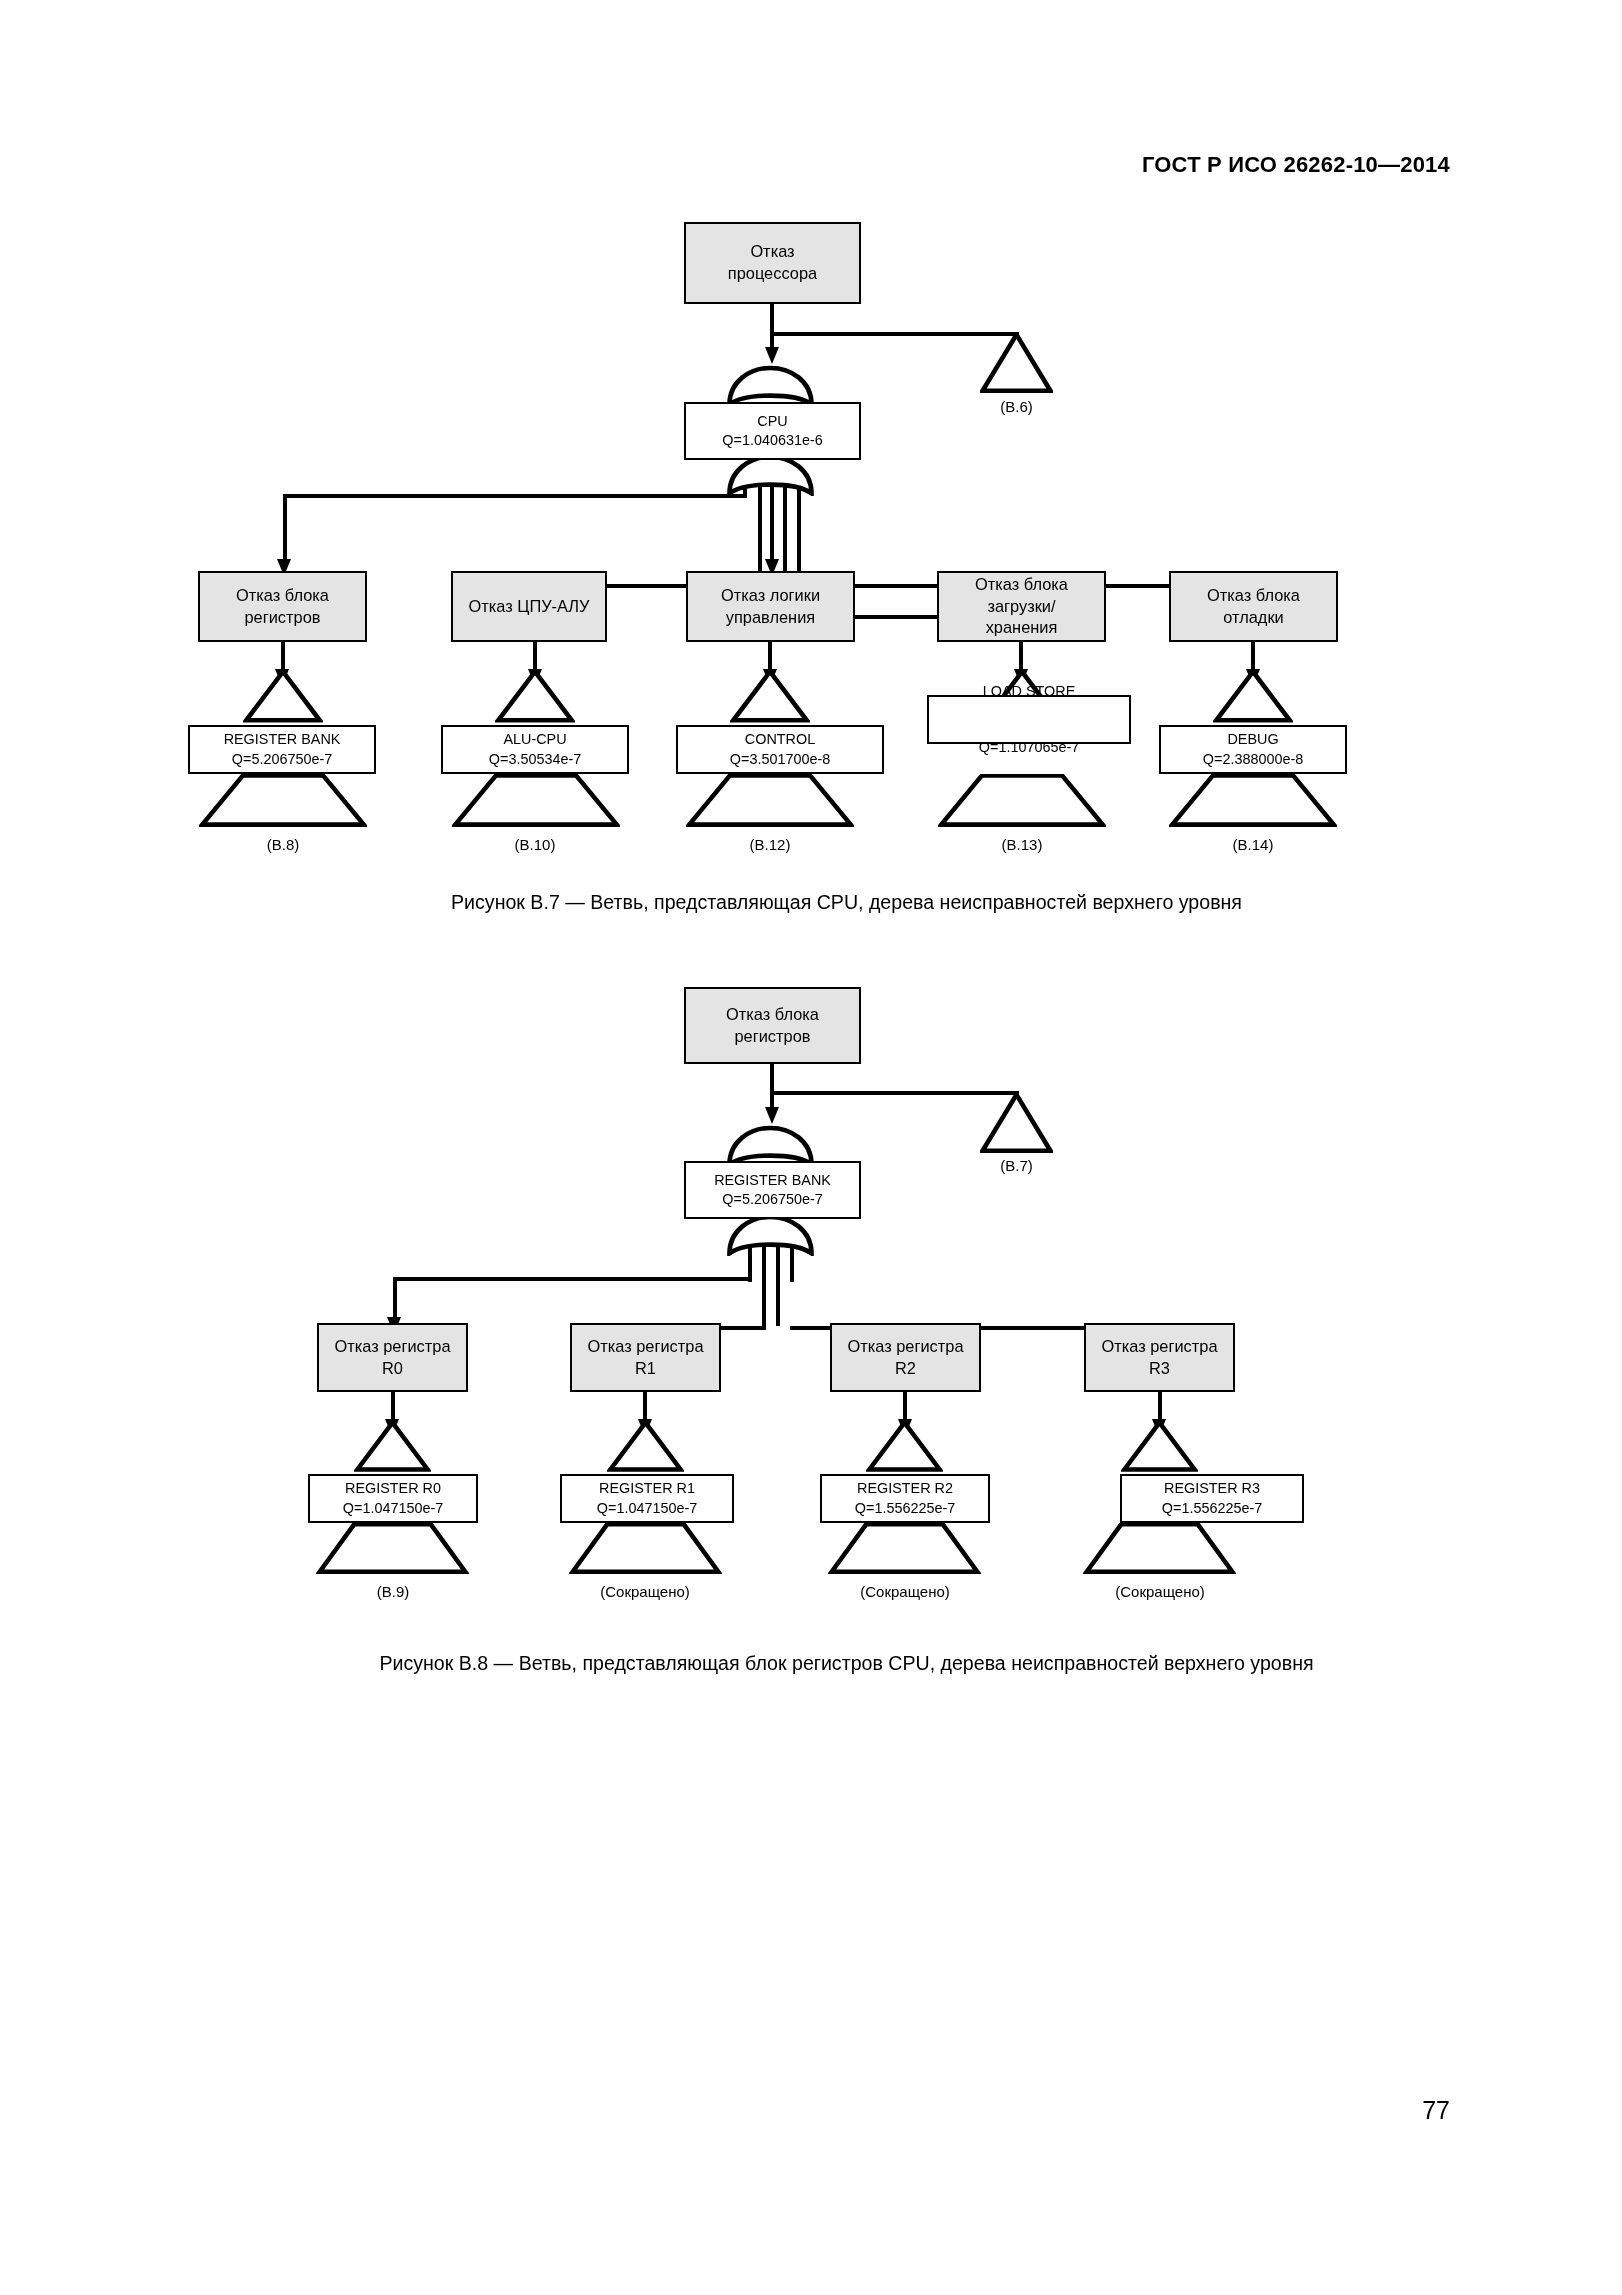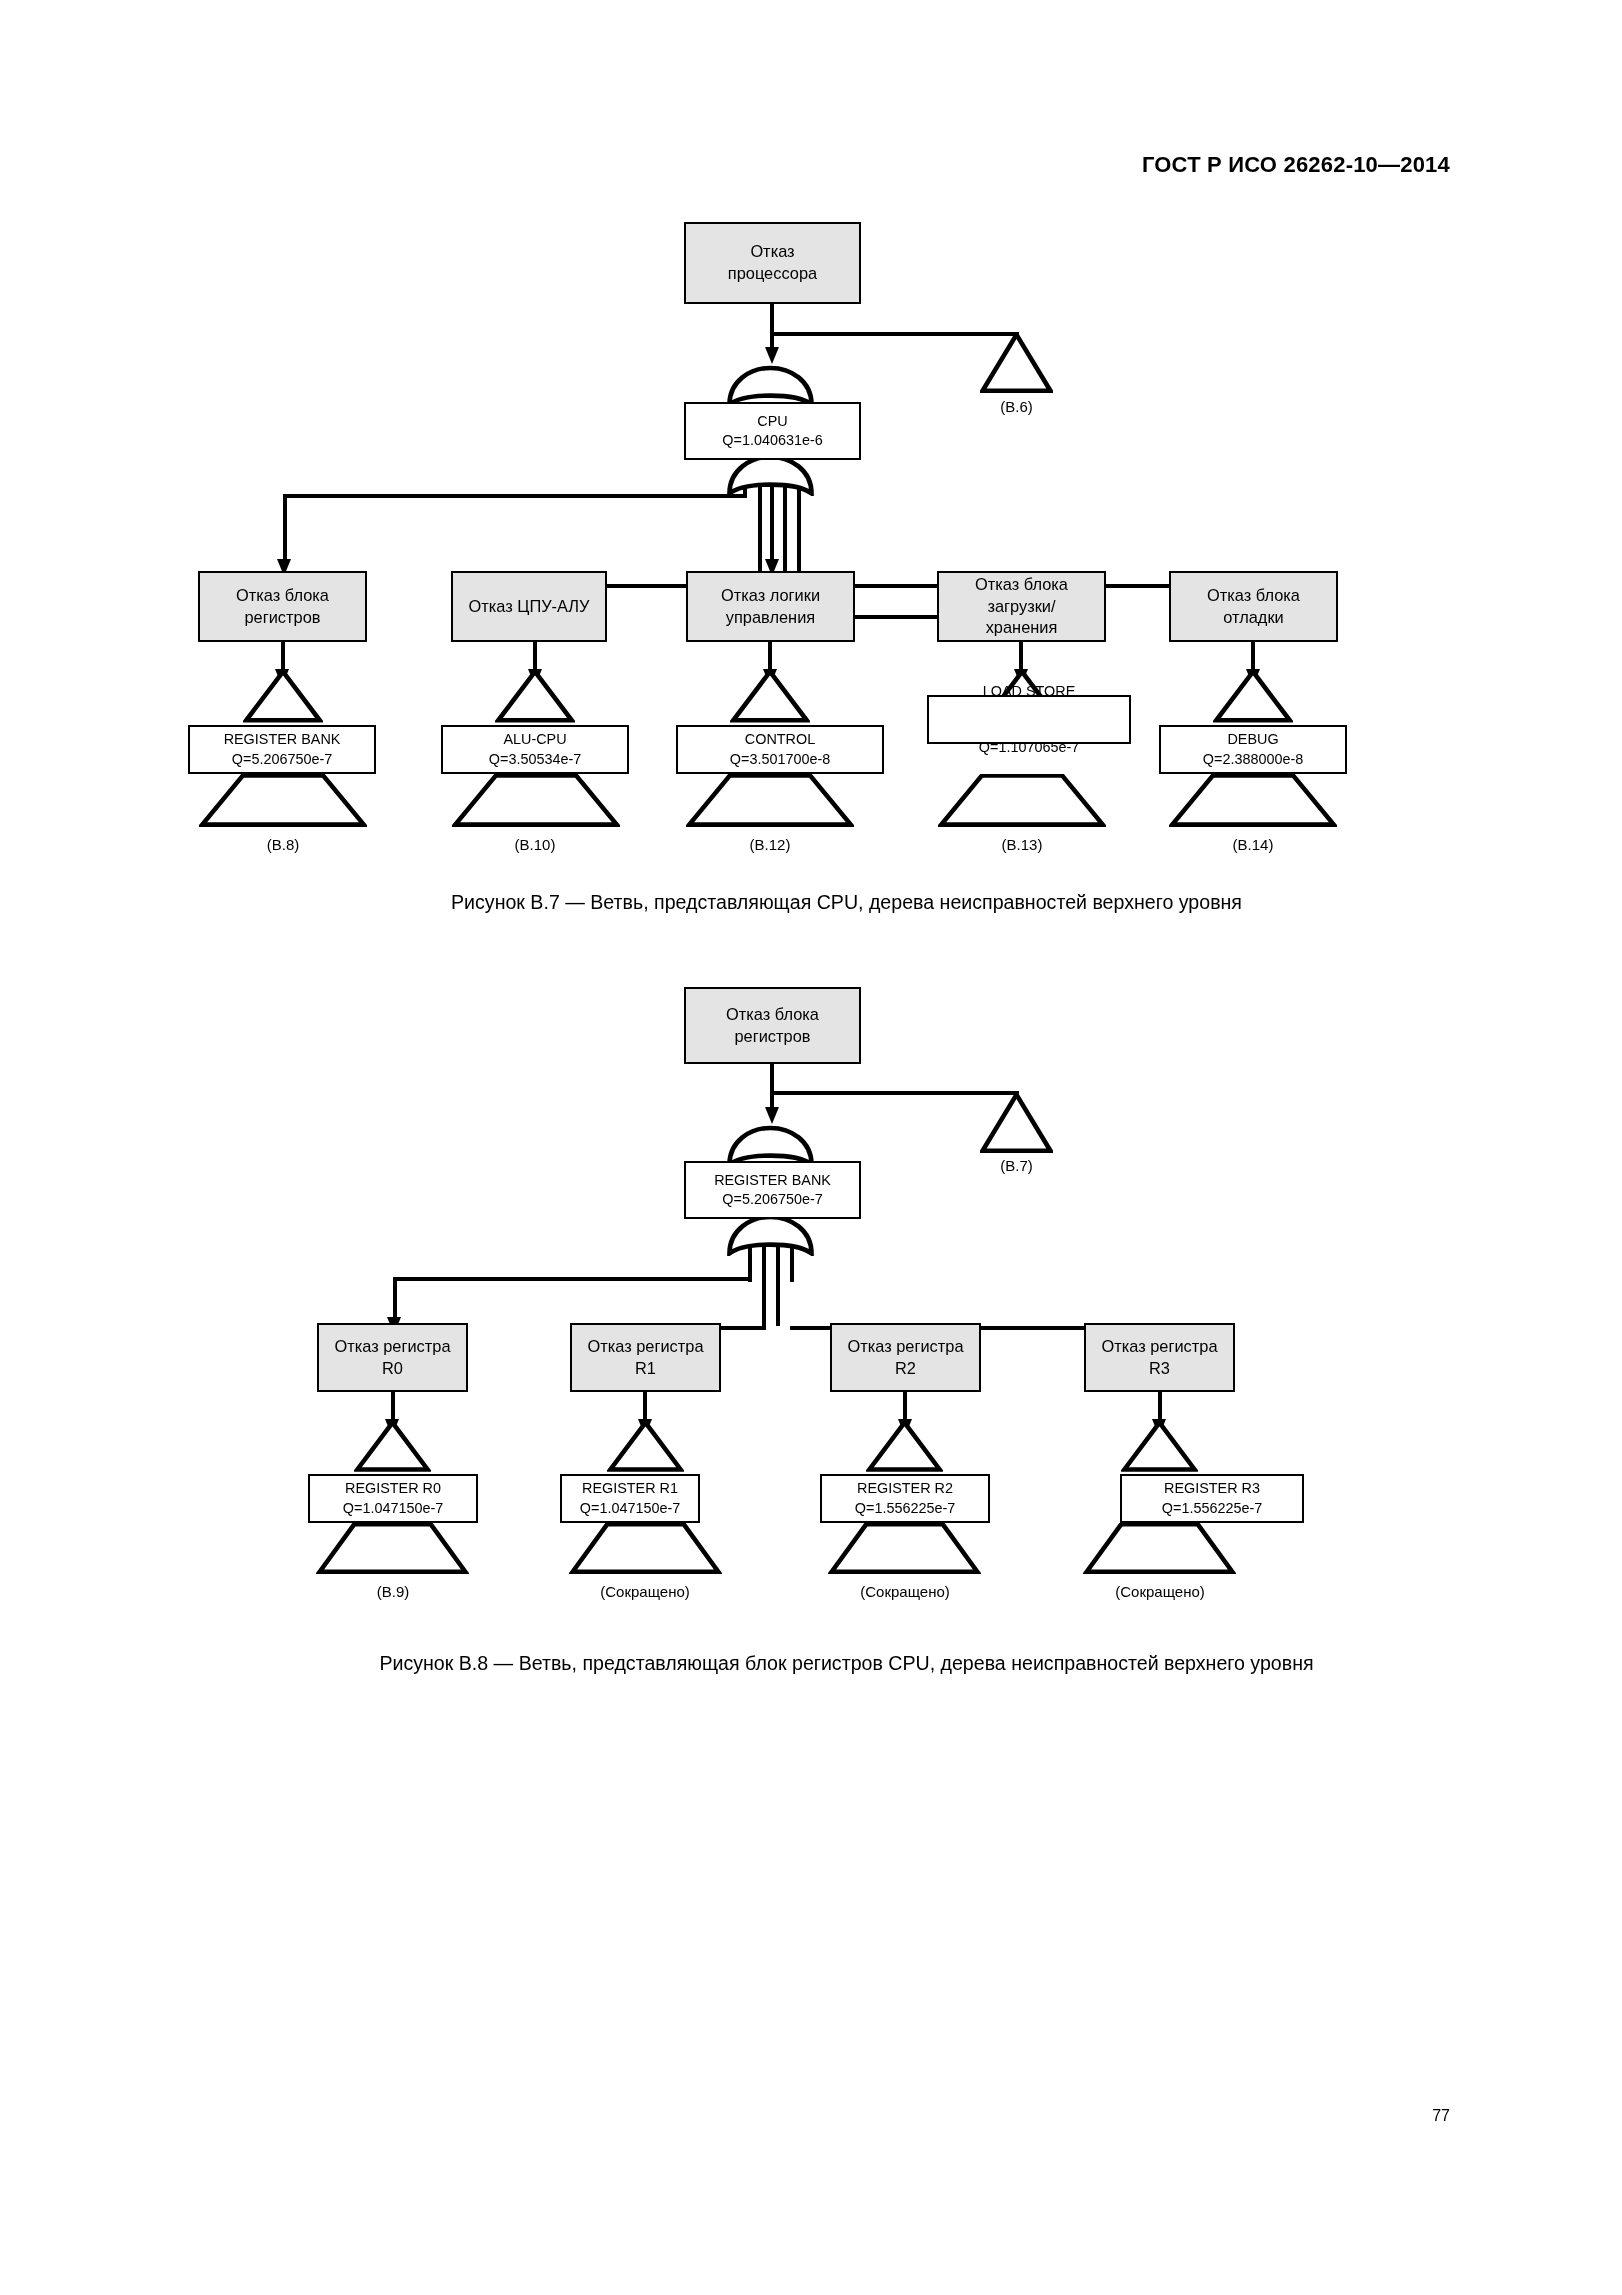--- a/index.html
+++ b/index.html
@@ -16,21 +16,21 @@
     position:absolute;
     top:152px; right:173px;
     font-size:22px; font-weight:bold;
     letter-spacing:0.2px;
     white-space:nowrap;
   }
 
   .pageno {
     position:absolute;
     right:173px; bottom:170px;
-    font-size:16px;
+    font-size:25px;
   }
 
   .caption {
     position:absolute;
     font-size:19.6px;
     white-space:nowrap;
     text-align:center;
     padding-left:35px;
   }
 
@@ -314,21 +314,21 @@
       <div class="xlabel" style="left: 262px; top: 1583px; width: 262px;">(В.9)</div>
       <div class="node ev" style="left: 570px; top: 1323px; width: 151px; height: 69px;">
         <span class="l2">Отказ регистра</span>
         <span class="l2">R1</span>
       </div>
       <div class="seg vseg" style="left: 643px; top: 1392px; height: 41px;"></div>
       <div class="arw" style="left: 638px; top: 1419px;"></div>
       <svg class="trigate" width="77" height="52" viewBox="0 0 118 80" style="left: 607px; top: 1420px;">
         <polygon points="59,4 113,76 5,76" fill="#fff" stroke="#000" stroke-width="7"></polygon>
       </svg>
-      <div class="node basic" style="left: 560px; top: 1474px; width: 140px; height: 49px;">
+      <div class="node basic" style="left: 560px; top: 1474px; width: 174px; height: 49px;">
         <span class="l2">REGISTER R1</span>
         <span class="l2">Q=1.047150e-7</span>
       </div>
       <svg class="trap" width="153" height="52" viewBox="0 0 234 80" style="left: 569px; top: 1523px;">
         <polygon points="58,2 176,2 229,75 5,75" fill="#fff" stroke="#000" stroke-width="7"></polygon>
       </svg>
       <div class="xlabel" style="left: 514px; top: 1583px; width: 262px;">(Сокращено)</div>
       <div class="node ev" style="left: 830px; top: 1323px; width: 151px; height: 69px;">
         <span class="l2">Отказ регистра</span>
         <span class="l2">R2</span>

